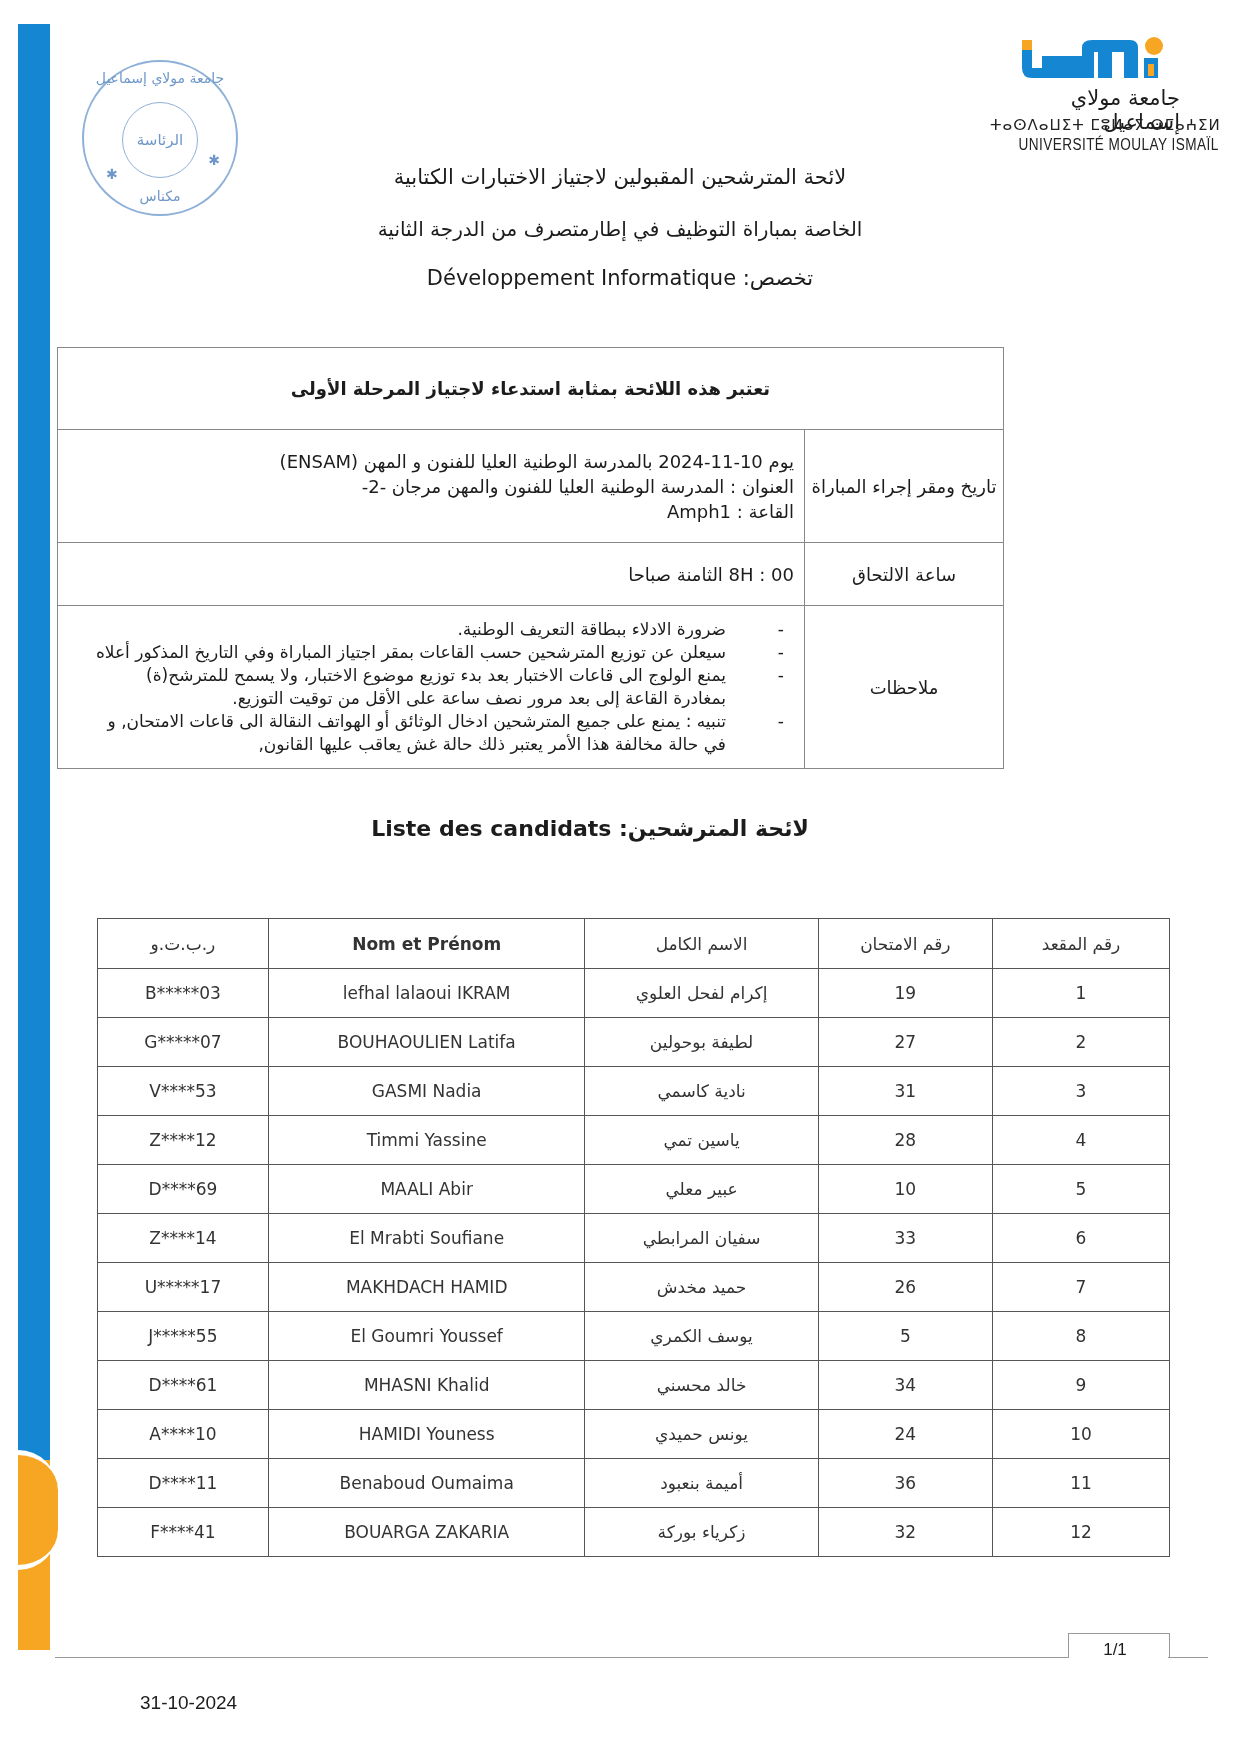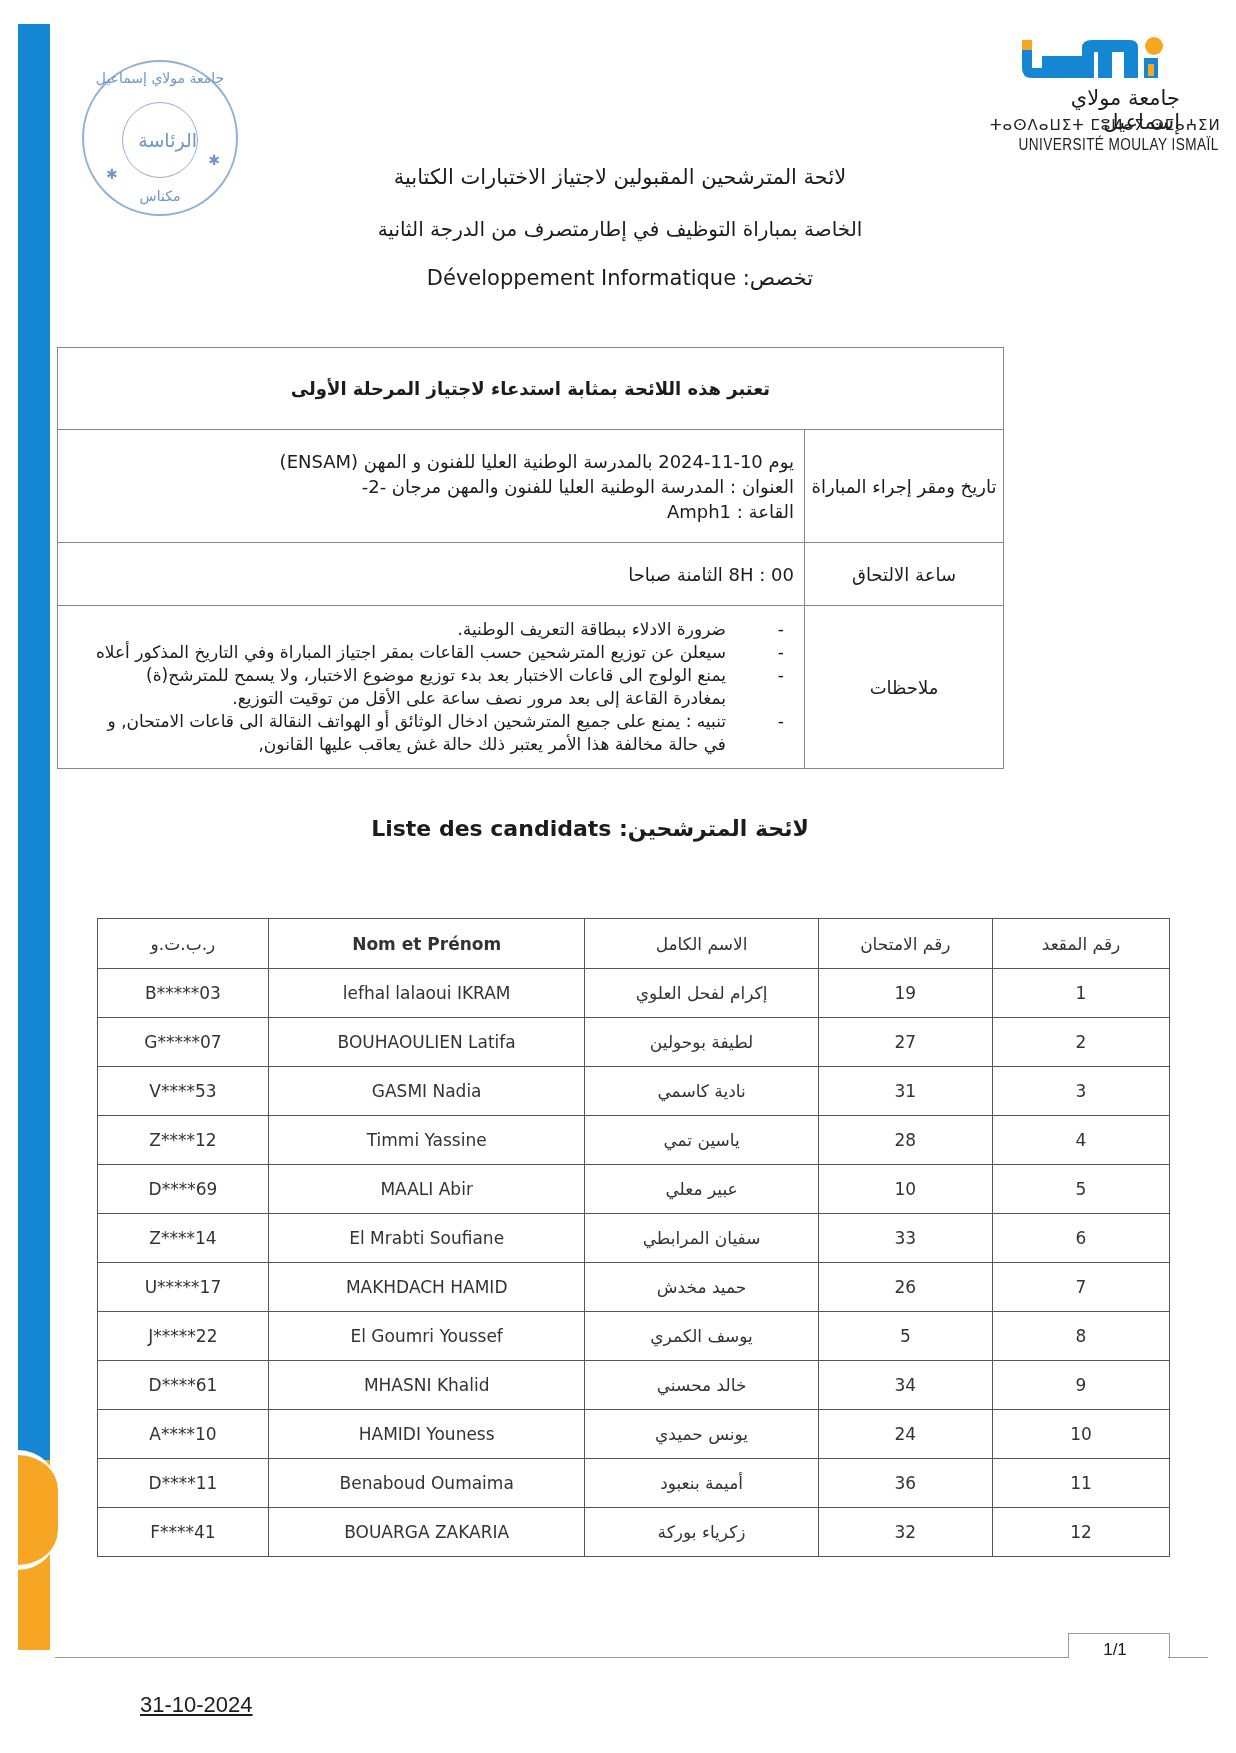--- a/index.html
+++ b/index.html
@@ -13,21 +13,21 @@
 
   
   .logo { position: absolute; left: 990px; top: 30px; width: 200px; height: 130px; }
   .logo .mark { position: absolute; left: 30px; top: 4px; width: 150px; height: 50px; }
   .logo-ar { position: absolute; left: 0; top: 56px; width: 190px; text-align: right; font-size: 21px; direction: rtl; font-family: "DejaVu Sans", sans-serif; }
   .logo-tif { position: absolute; left: 0; top: 86px; width: 190px; text-align: right; font-size: 15px; letter-spacing: 1px; font-family: "DejaVu Sans", sans-serif; color: #222; white-space: nowrap; }
   .logo-fr { position: absolute; left: 0; top: 106px; width: 190px; text-align: right; font-size: 16px; letter-spacing: 0.5px; font-family: "Liberation Sans Narrow", "Liberation Sans", sans-serif; color: #222; white-space: nowrap; transform: scaleX(0.85); transform-origin: right; }
 
   
   .stamp { position: absolute; left: 82px; top: 60px; width: 152px; height: 152px; border: 2px solid #8fb1d8; border-radius: 50%; color: #6e97c8; }
-  .stamp .inner { position: absolute; left: 38px; top: 40px; width: 74px; height: 74px; border: 1.5px solid #8fb1d8; border-radius: 50%; display: flex; align-items: center; font-size: 19px; direction: rtl; }
+  .stamp .inner { position: absolute; left: 38px; top: 40px; width: 74px; height: 74px; border: 1.5px solid #8fb1d8; border-radius: 50%; display: flex; align-items: center; justify-content: center; font-size: 15px; direction: rtl; }
   .stamp .ring-top { position: absolute; top: 8px; left: 0; width: 100%; text-align: center; font-size: 14px; direction: rtl; }
   .stamp .ring-bottom { position: absolute; bottom: 10px; left: 0; width: 100%; text-align: center; font-size: 14px; direction: rtl; }
   .stamp .star-l { position: absolute; left: 22px; top: 104px; font-size: 14px; }
   .stamp .star-r { position: absolute; right: 16px; top: 90px; font-size: 14px; }
 
   
   .title { position: absolute; left: 250px; width: 740px; text-align: center; font-weight: normal; direction: rtl; font-family: "DejaVu Sans", sans-serif; }
   .t1 { top: 165px; font-size: 21px; }
   .t2 { top: 217px; font-size: 20px; }
   .t3 { top: 266px; font-size: 21px; }
@@ -57,21 +57,21 @@
   .c-name { width: 318px; }
   .c-ar { width: 234px; direction: rtl; }
   .c-exam { width: 174px; }
   .c-seat { width: 177px; }
 
   
   .footer-line { position: absolute; left: 55px; top: 1657px; width: 1020px; height: 0; border-top: 1.5px solid #999; }
   .page-tab { position: absolute; left: 1068px; top: 1633px; width: 100px; height: 24px; border: 1.5px solid #999; border-bottom: none; background: #fff; }
   .footer-line2 { position: absolute; left: 1168px; top: 1657px; width: 40px; border-top: 1.5px solid #999; }
   .page-num { position: absolute; left: 1080px; top: 1640px; width: 70px; text-align: center; font-size: 17px; font-family: "Liberation Sans", sans-serif; }
-  .print-date { position: absolute; left: 140px; top: 1692px; font-size: 22px; font-family: "Liberation Sans", sans-serif; text-decoration: underline; }
+  .print-date { position: absolute; left: 140px; top: 1692px; font-size: 19px; font-family: "Liberation Sans", sans-serif; }
 </style>
 </head>
 <body>
 
 <div class="stripe-blue"></div>
 <div class="stripe-orange"></div>
 <div class="stripe-orange-curve"></div>
 
 <div class="logo">
   <svg class="mark" viewBox="0 0 150 50">
@@ -188,21 +188,21 @@
         <td class="c-seat">6</td>
       </tr>
       <tr>
         <td class="c-cin">U*****17</td>
         <td class="c-name">MAKHDACH HAMID</td>
         <td class="c-ar">حميد مخدش</td>
         <td class="c-exam">26</td>
         <td class="c-seat">7</td>
       </tr>
       <tr>
-        <td class="c-cin">J*****22</td>
+        <td class="c-cin">J*****55</td>
         <td class="c-name">El Goumri Youssef</td>
         <td class="c-ar">يوسف الكمري</td>
         <td class="c-exam">5</td>
         <td class="c-seat">8</td>
       </tr>
       <tr>
         <td class="c-cin">D****61</td>
         <td class="c-name">MHASNI Khalid</td>
         <td class="c-ar">خالد محسني</td>
         <td class="c-exam">34</td>

